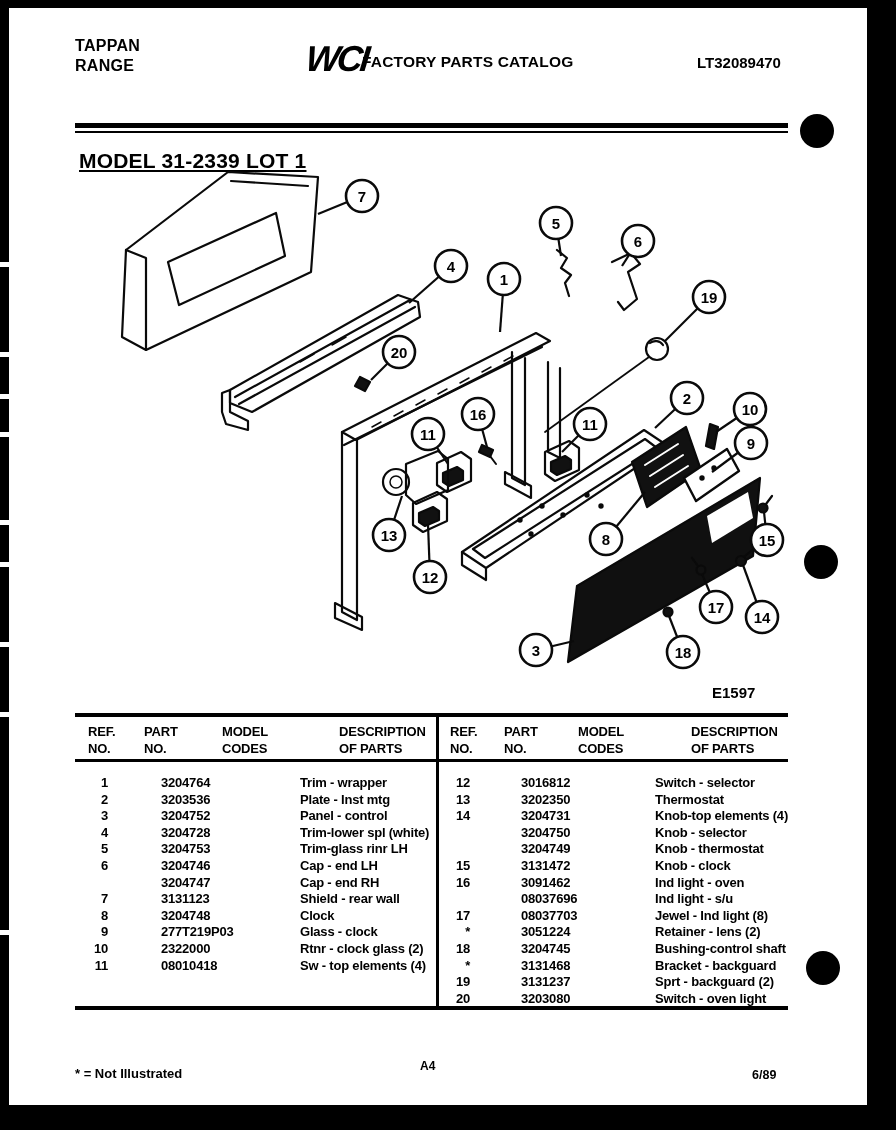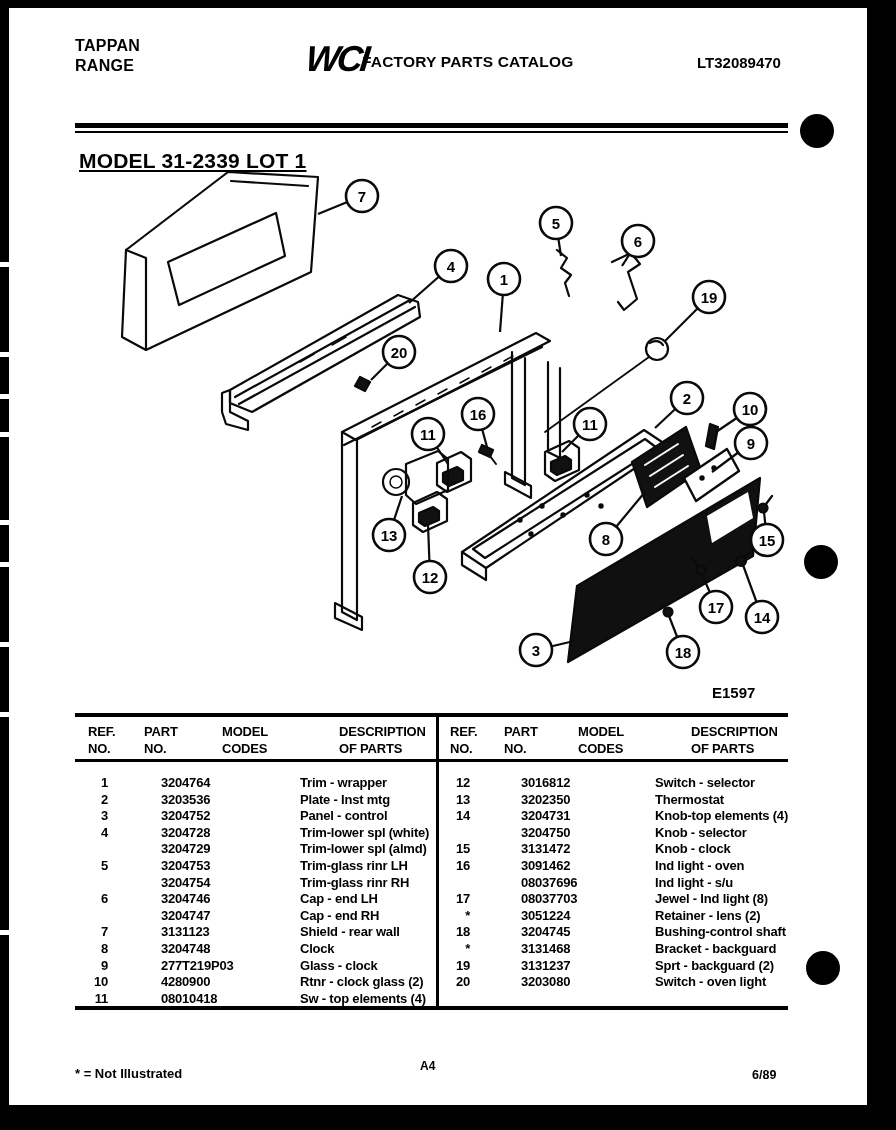--- a/index.html
+++ b/index.html
@@ -326,38 +326,26 @@
           <span class="c-model"></span>
           <span class="c-desc">Panel - control</span>
         </div>
         <div class="trow">
           <span class="c-ref">4</span>
           <span class="c-part">3204728</span>
           <span class="c-model"></span>
           <span class="c-desc">Trim-lower spl (white)</span>
         </div>
         <div class="trow">
-          <span class="c-ref"></span>
-          <span class="c-part">3204729</span>
-          <span class="c-model"></span>
-          <span class="c-desc">Trim-lower spl (almd)</span>
-        </div>
-        <div class="trow">
           <span class="c-ref">5</span>
           <span class="c-part">3204753</span>
           <span class="c-model"></span>
           <span class="c-desc">Trim-glass rinr LH</span>
         </div>
         <div class="trow">
-          <span class="c-ref"></span>
-          <span class="c-part">3204754</span>
-          <span class="c-model"></span>
-          <span class="c-desc">Trim-glass rinr RH</span>
-        </div>
-        <div class="trow">
           <span class="c-ref">6</span>
           <span class="c-part">3204746</span>
           <span class="c-model"></span>
           <span class="c-desc">Cap - end LH</span>
         </div>
         <div class="trow">
           <span class="c-ref"></span>
           <span class="c-part">3204747</span>
           <span class="c-model"></span>
           <span class="c-desc">Cap - end RH</span>
@@ -375,21 +363,21 @@
           <span class="c-desc">Clock</span>
         </div>
         <div class="trow">
           <span class="c-ref">9</span>
           <span class="c-part">277T219P03</span>
           <span class="c-model"></span>
           <span class="c-desc">Glass - clock</span>
         </div>
         <div class="trow">
           <span class="c-ref">10</span>
-          <span class="c-part">4280900</span>
+          <span class="c-part">2322000</span>
           <span class="c-model"></span>
           <span class="c-desc">Rtnr - clock glass (2)</span>
         </div>
         <div class="trow">
           <span class="c-ref">11</span>
           <span class="c-part">08010418</span>
           <span class="c-model"></span>
           <span class="c-desc">Sw - top elements (4)</span>
         </div>
       </div>
@@ -429,20 +417,26 @@
           <span class="c-ref">14</span>
           <span class="c-part">3204731</span>
           <span class="c-model"></span>
           <span class="c-desc">Knob-top elements (4)</span>
         </div>
         <div class="trow">
           <span class="c-ref"></span>
           <span class="c-part">3204750</span>
           <span class="c-model"></span>
           <span class="c-desc">Knob - selector</span>
+        </div>
+        <div class="trow">
+          <span class="c-ref"></span>
+          <span class="c-part">3204749</span>
+          <span class="c-model"></span>
+          <span class="c-desc">Knob - thermostat</span>
         </div>
         <div class="trow">
           <span class="c-ref">15</span>
           <span class="c-part">3131472</span>
           <span class="c-model"></span>
           <span class="c-desc">Knob - clock</span>
         </div>
         <div class="trow">
           <span class="c-ref">16</span>
           <span class="c-part">3091462</span>

